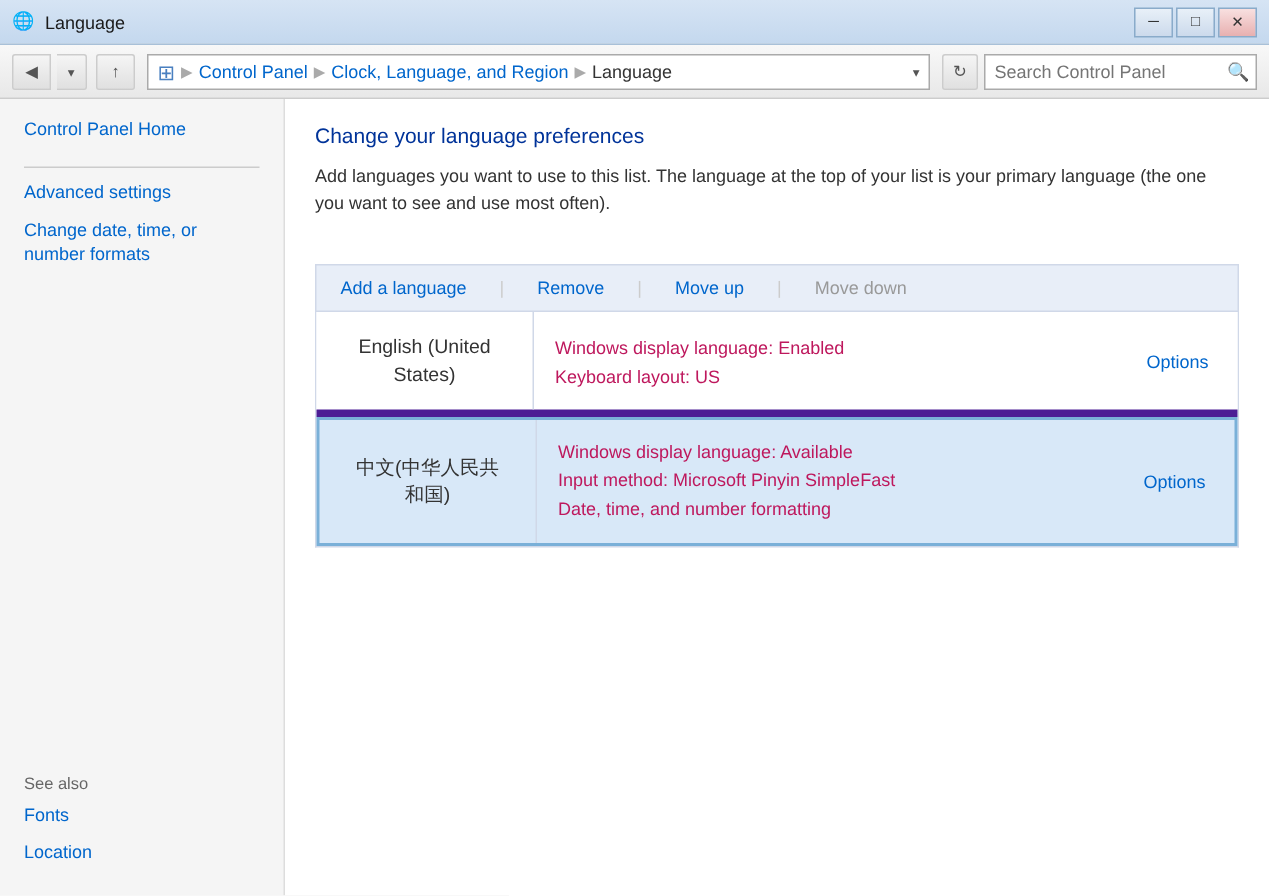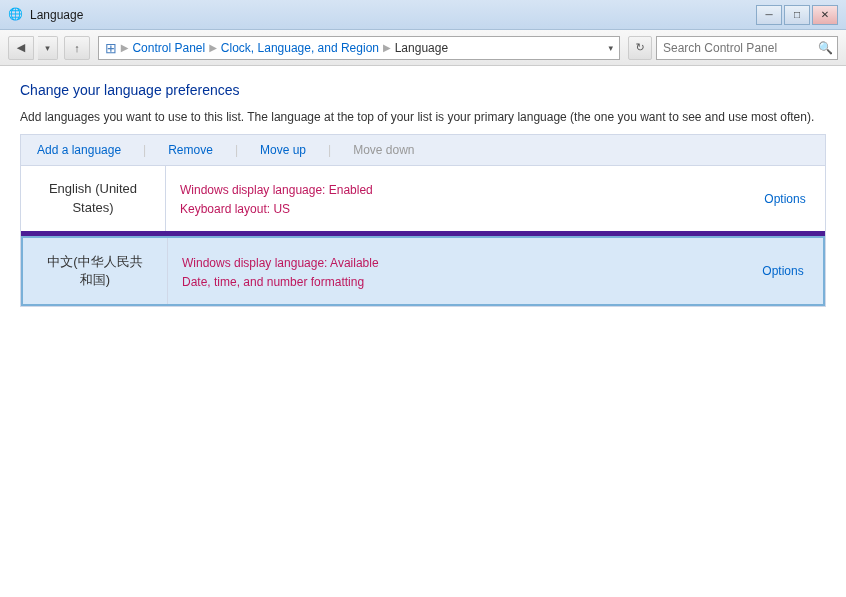--- a/index.html
+++ b/index.html
@@ -225,21 +225,21 @@
     .content-title {
       font-size: 14px;
       color: #003399;
       font-weight: normal;
       margin-bottom: 10px;
     }
     .content-description {
       font-size: 12px;
       color: #333;
       line-height: 1.5;
-      margin-bottom: 8px;
+      margin-bottom: 32px;
     }
 
     
     .lang-toolbar {
       background: #e8eef8;
       padding: 5px 8px;
       display: flex;
       align-items: center;
       gap: 12px;
       border: 1px solid #d0d8e8;
@@ -351,20 +351,32 @@
   </div>
   <button class="breadcrumb-refresh">↻</button>
   <div class="search-box">
     <input class="search-input" type="text" placeholder="Search Control Panel" style="">
     <span class="search-icon-btn">🔍</span>
   </div>
 </div>
 
 <div class="main-area">
 
+  <div class="sidebar">
+    <a class="sidebar-nav-link">Control Panel Home</a>
+    <hr class="sidebar-divider">
+    <a class="sidebar-nav-link">Advanced settings</a>
+    <a class="sidebar-nav-link">Change date, time, or number formats</a>
+
+    <div style="flex:1;"></div>
+
+    <span class="sidebar-section-label">See also</span>
+    <a class="sidebar-nav-link">Fonts</a>
+    <a class="sidebar-nav-link">Location</a>
+  </div>
 
   <div class="content">
     <h1 class="content-title">Change your language preferences</h1>
     <p class="content-description">Add languages you want to use to this list. The language at the top of your list is your primary language (the one you want to see and use most often).</p>
 
     <div class="lang-toolbar">
       <button class="toolbar-btn">Add a language</button>
       <span class="toolbar-sep">|</span>
       <button class="toolbar-btn">Remove</button>
       <span class="toolbar-sep">|</span>
@@ -389,20 +401,21 @@
         </div>
       </div>
 
       <div class="lang-item selected">
         <div class="lang-name-cell">
           <span style="white-space:pre-line;">中文(中华人民共
 和国)</span>
         </div>
         <div class="lang-detail-cell">
           <span>Windows display language: Available</span>
+          <span>Input method: Microsoft Pinyin SimpleFast</span>
           <span>Date, time, and number formatting</span>
         </div>
         <div class="lang-options-cell">
           <a class="options-link">Options</a>
         </div>
       </div>
 
     </div>
   </div>
 </div>

